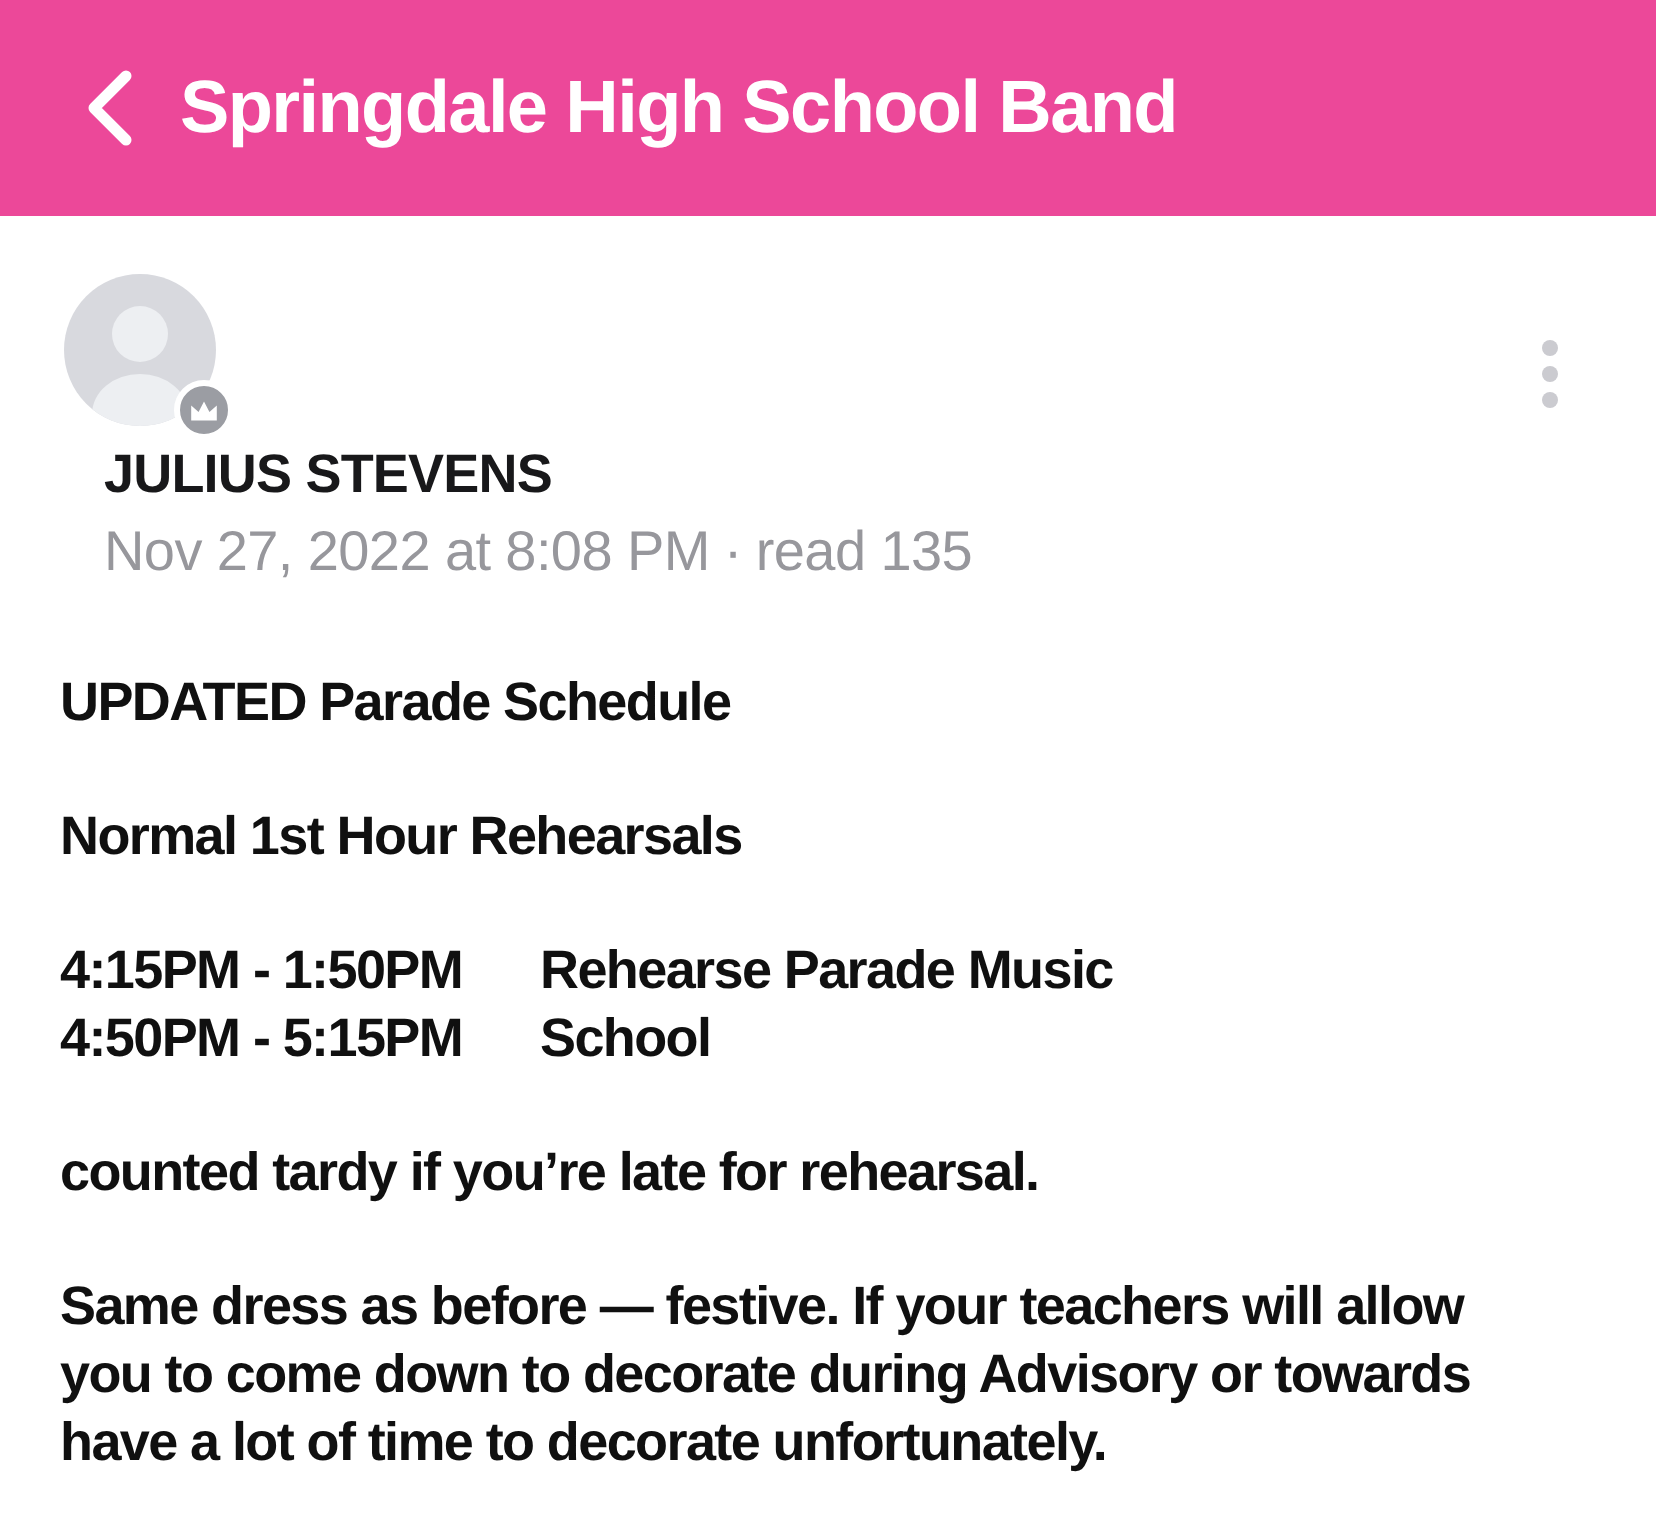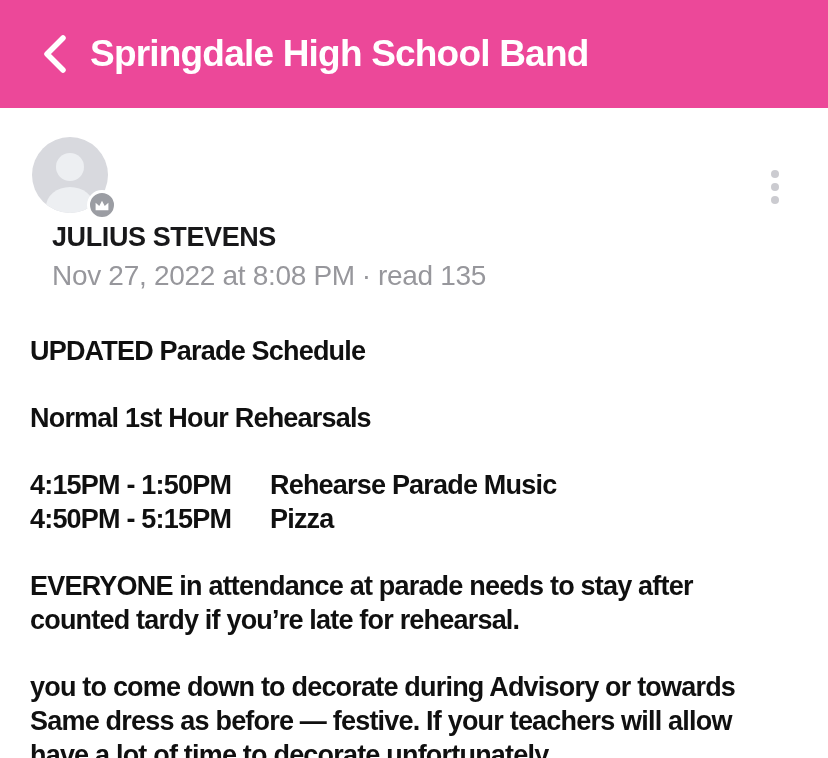--- a/index.html
+++ b/index.html
@@ -156,25 +156,24 @@
   <p>
     <span class="line">Normal 1st Hour Rehearsals</span>
   </p>
   <p>
     <span class="sched-row">
       <span class="sched-time">4:15PM - 1:50PM</span>
       <span class="sched-activity">Rehearse Parade Music</span>
     </span>
     <span class="sched-row">
       <span class="sched-time">4:50PM - 5:15PM</span>
-      <span class="sched-activity">Pizza</span>
+      <span class="sched-activity">School</span>
     </span>
   </p>
   <p>
-    <span class="line" style="display:block">EVERYONE in attendance at parade needs to stay after</span>
     <span class="line" style="display:block">counted tardy if you’re late for rehearsal.</span>
   </p>
   <p>
+    <span class="line" style="display:block">Same dress as before — festive. If your teachers will allow</span>
     <span class="line" style="display:block">you to come down to decorate during Advisory or towards</span>
-    <span class="line" style="display:block">Same dress as before — festive. If your teachers will allow</span>
     <span class="line" style="display:block">have a lot of time to decorate unfortunately.</span>
   </p>
 </article>
 
 </body></html>

